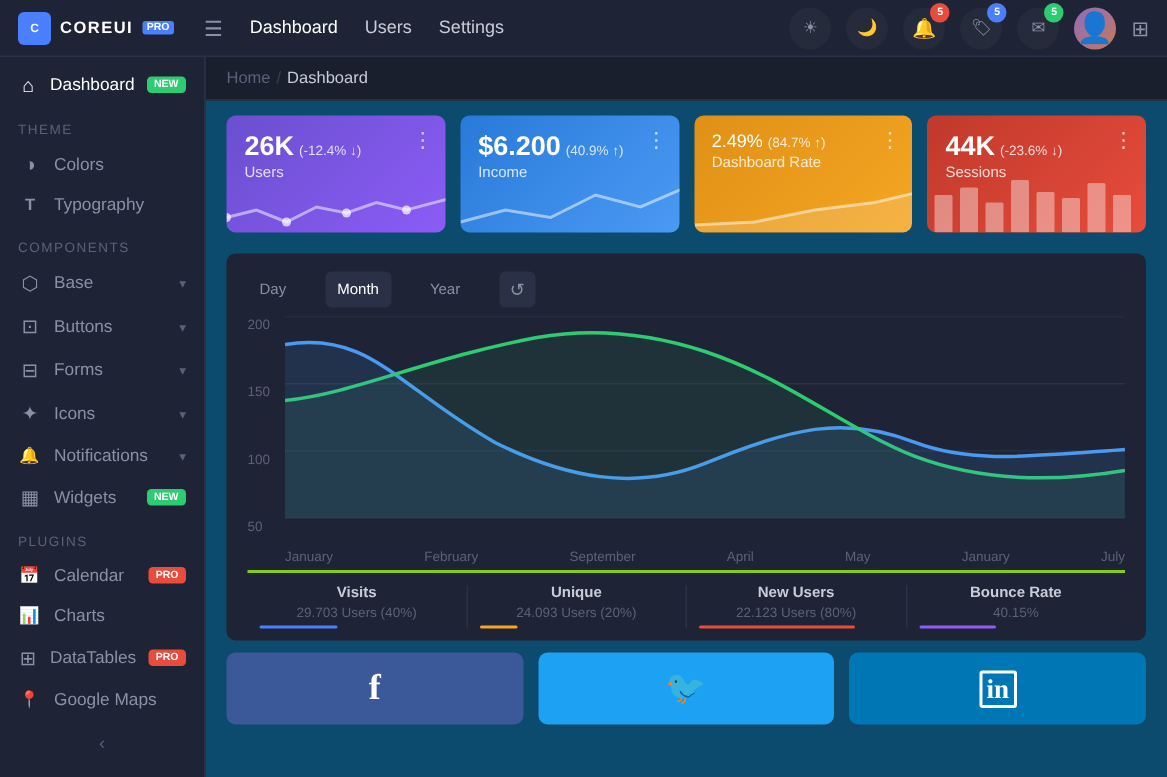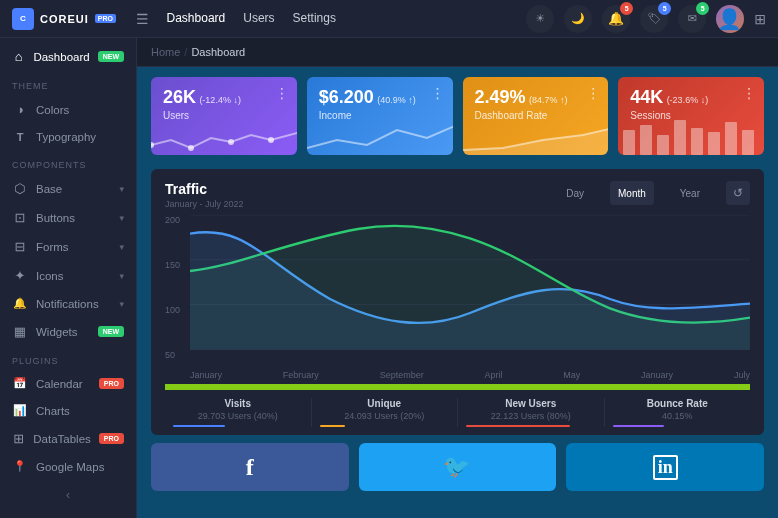--- a/index.html
+++ b/index.html
@@ -69,21 +69,21 @@
     .refresh-btn { width: 24px; height: 24px; background: #2a3045; border-radius: 4px; display: flex; align-items: center; justify-content: center; cursor: pointer; font-size: 12px; color: #8892a4; }
 
     
     .chart-area { height: 165px; position: relative; }
     .chart-y-labels { position: absolute; left: 0; top: 0; bottom: 20px; display: flex; flex-direction: column; justify-content: space-between; font-size: 9px; color: #5a6278; width: 25px; }
     .chart-svg { position: absolute; left: 25px; right: 0; top: 0; bottom: 20px; }
     .chart-x-labels { position: absolute; bottom: 0; left: 25px; right: 0; display: flex; justify-content: space-between; font-size: 9px; color: #5a6278; gap: 12px; }
     .chart-gridline { stroke: #2a3045; stroke-width: 1; }
 
     
-    .traffic-stats { display: flex; border-top: 6px solid #84cc16; margin-top: 4px; padding-top: 8px; }
+    .traffic-stats { display: flex; border-top: 2px solid #84cc16; margin-top: 4px; padding-top: 8px; }
     .traffic-stat { flex: 1; text-align: center; border-right: 1px solid #2a3045; padding: 0 8px; }
     .traffic-stat:last-child { border-right: none; }
     .ts-label { font-size: 10px; color: #c8cdd8; font-weight: 600; margin-bottom: 2px; }
     .ts-value { font-size: 9px; color: #5a6278; }
     .ts-bar { height: 2px; border-radius: 1px; margin-top: 4px; }
 
     
     .social-row { display: flex; gap: 10px; padding: 0 14px 10px; }
     .social-card { flex: 1; border-radius: 6px; height: 48px; display: flex; align-items: center; justify-content: center; font-size: 22px; color: #fff; cursor: pointer; }
     .social-card.facebook { background: #3b5998; }
@@ -244,21 +244,21 @@
         </div>
         <div class="stat-label">Income</div>
         <svg class="stat-chart" viewBox="0 0 150 45" preserveAspectRatio="none">
           <polyline points="0,38 30,30 60,35 90,20 120,28 150,15" fill="none" stroke="rgba(255,255,255,0.5)" stroke-width="2"></polyline>
         </svg>
       </div>
 
       <div class="stat-card orange">
         <span class="stat-card-menu">⋮</span>
         <div>
-          <span style="font-size:18px;font-weight:700;color:#fff;">2.49%</span>
+          <span style="font-size:12px;font-weight:400;color:#fff;">2.49%</span>
           <span style="font-size:9px;color:rgba(255,255,255,0.8);">(84.7% ↑)</span>
         </div>
         <div class="stat-label">Dashboard Rate</div>
         <svg class="stat-chart" viewBox="0 0 150 45" preserveAspectRatio="none">
           <polyline points="0,40 40,38 80,30 120,25 150,18" fill="none" stroke="rgba(255,255,255,0.5)" stroke-width="2"></polyline>
           <polygon points="0,40 40,38 80,30 120,25 150,18 150,45 0,45" fill="rgba(255,255,255,0.15)"></polygon>
         </svg>
       </div>
 
       <div class="stat-card red">
@@ -277,24 +277,20 @@
           <rect x="73" y="18" width="12" height="27" fill="rgba(255,255,255,0.4)" rx="1"></rect>
           <rect x="90" y="22" width="12" height="23" fill="rgba(255,255,255,0.4)" rx="1"></rect>
           <rect x="107" y="12" width="12" height="33" fill="rgba(255,255,255,0.4)" rx="1"></rect>
           <rect x="124" y="20" width="12" height="25" fill="rgba(255,255,255,0.4)" rx="1"></rect>
         </svg>
       </div>
     </div>
 
     <div class="traffic-section">
       <div class="traffic-header">
-        <div>
-          <div class="traffic-title">Traffic</div>
-          <div class="traffic-subtitle">January - July 2022</div>
-        </div>
         <div class="traffic-controls">
           <button class="time-btn">Day</button>
           <button class="time-btn active">Month</button>
           <button class="time-btn">Year</button>
           <div class="refresh-btn">
             <span>↺</span>
           </div>
         </div>
       </div>
 

